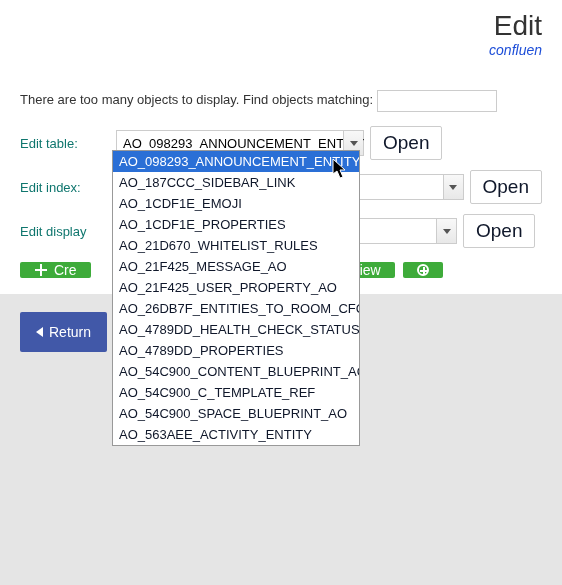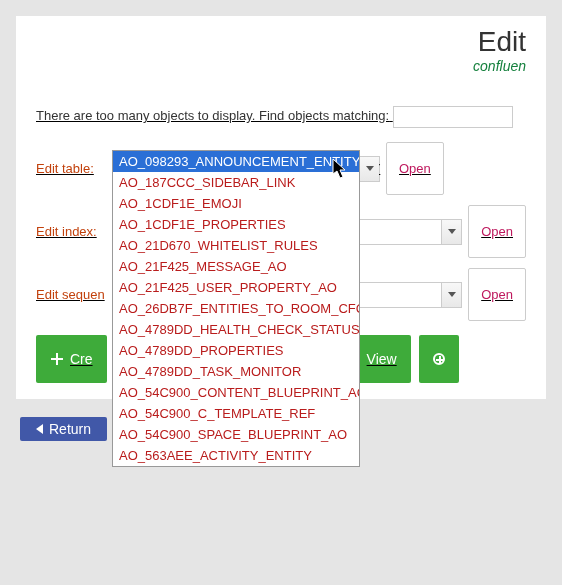--- a/index.html
+++ b/index.html
@@ -7,41 +7,40 @@
     font-family: Arial, Helvetica, sans-serif;
     font-size: 13px;
     background: #e5e5e5;
     width: 562px;
     height: 585px;
     overflow: hidden;
     position: relative;
   }
   .page {
     background: #fff;
-    margin: 16px;
+    margin: 0;
     min-height: 248px;
     position: relative;
-    text-decoration: underline;
   }
   .header {
     text-align: right;
     padding: 10px 20px 0 0;
     position: absolute;
     right: 0;
     top: 0;
   }
   .header h1 {
     font-size: 28px;
     font-weight: normal;
     color: #333;
   }
   .header .sub {
     font-style: italic;
     font-size: 14px;
-    color: #15803d;
+    color: #1d4ed8;
   }
   .content {
     padding: 90px 20px 16px 20px;
   }
   .msgrow {
     margin-bottom: 14px;
     color: #333;
   }
   .msgrow input {
     width: 120px;
@@ -50,21 +49,21 @@
     padding: 2px 4px;
     font-size: 13px;
     vertical-align: middle;
   }
   .row {
     margin-bottom: 10px;
     display: flex;
     align-items: center;
     gap: 6px;
   }
-  .row .lbl { width: 90px; color: #c2410c; }
+  .row .lbl { width: 90px; color: #0f766e; }
   .select-wrap {
     position: relative;
     border: 1px solid #ccc;
     height: 26px;
     background: #fff;
     display: flex;
     align-items: center;
     padding: 0 22px 0 6px;
   }
   .select-wrap .arrow {
@@ -84,48 +83,48 @@
     border-left: 4px solid transparent;
     border-right: 4px solid transparent;
     border-top: 5px solid #555;
   }
   .sel-table { width: 248px; }
   .sel-index { width: 193px; }
   .sel-seq   { width: 150px; }
   .btn {
     border: 1px solid #ccc;
     background: #fff;
-    padding: 18px 12px;
-    font-size: 13px;
-    color: #be185d;
+    padding: 5px 12px;
+    font-size: 19px;
+    color: #0f172a;
     cursor: pointer;
     border-radius: 2px;
   }
   .btnrow {
     display: flex;
     gap: 8px;
     margin-top: 14px;
   }
   .gbtn {
     background: #3eab3a;
     border: none;
     color: #fff;
-    padding: 16px 14px;
+    padding: 0 14px;
     font-size: 14px;
     border-radius: 2px;
     cursor: pointer;
     display: flex;
     align-items: center;
     gap: 6px;
   }
   .bbtn {
     background: #4158a8;
     border: none;
     color: #fff;
-    padding: 4px 16px;
+    padding: 12px 16px;
     font-size: 14px;
     border-radius: 2px;
     cursor: pointer;
     display: flex;
     align-items: center;
     gap: 6px;
     margin: 18px 0 0 20px;
   }
   .icon-plus {
     width: 14px; height: 14px; display: inline-block; position: relative;
@@ -152,21 +151,21 @@
     left: 112px;
     top: 150px;
     width: 248px;
     background: #fff;
     border: 1px solid #999;
     z-index: 100;
     font-size: 13px;
   }
   .dropdown .item {
     padding: 3px 6px;
-    color: #b91c1c;
+    color: #0f172a;
     cursor: pointer;
     white-space: nowrap;
     overflow: hidden;
   }
   .dropdown .item.selected {
     background: #2a6fd6;
     color: #fff;
   }
   
   .cursor {
@@ -207,21 +206,21 @@
       <span class="lbl">Edit index:</span>
       <div style="width:228px"></div>
       <div class="select-wrap sel-index">
         <span></span>
         <span class="arrow"></span>
       </div>
       <button class="btn">Open</button>
     </div>
 
     <div class="row">
-      <span class="lbl">Edit sequen</span>
+      <span class="lbl">Edit display</span>
       <div style="width:185px"></div>
       <div class="select-wrap sel-seq">
         <span></span>
         <span class="arrow"></span>
       </div>
       <button class="btn">Open</button>
     </div>
 
     <div class="btnrow">
       <button class="gbtn">
@@ -249,21 +248,20 @@
     <div class="item selected">AO_098293_ANNOUNCEMENT_ENTITY</div>
     <div class="item">AO_187CCC_SIDEBAR_LINK</div>
     <div class="item">AO_1CDF1E_EMOJI</div>
     <div class="item">AO_1CDF1E_PROPERTIES</div>
     <div class="item">AO_21D670_WHITELIST_RULES</div>
     <div class="item">AO_21F425_MESSAGE_AO</div>
     <div class="item">AO_21F425_USER_PROPERTY_AO</div>
     <div class="item">AO_26DB7F_ENTITIES_TO_ROOM_CFG</div>
     <div class="item">AO_4789DD_HEALTH_CHECK_STATUS</div>
     <div class="item">AO_4789DD_PROPERTIES</div>
-    <div class="item">AO_4789DD_TASK_MONITOR</div>
     <div class="item">AO_54C900_CONTENT_BLUEPRINT_AO</div>
     <div class="item">AO_54C900_C_TEMPLATE_REF</div>
     <div class="item">AO_54C900_SPACE_BLUEPRINT_AO</div>
     <div class="item">AO_563AEE_ACTIVITY_ENTITY</div>
   </div>
 
 <svg class="cursor" width="16" height="22">
   <path d="M1 1 L1 16 L5 13 L8 20 L11 19 L8 12 L13 12 Z" fill="#000" stroke="#fff" stroke-width="1"></path>
 </svg>
 

